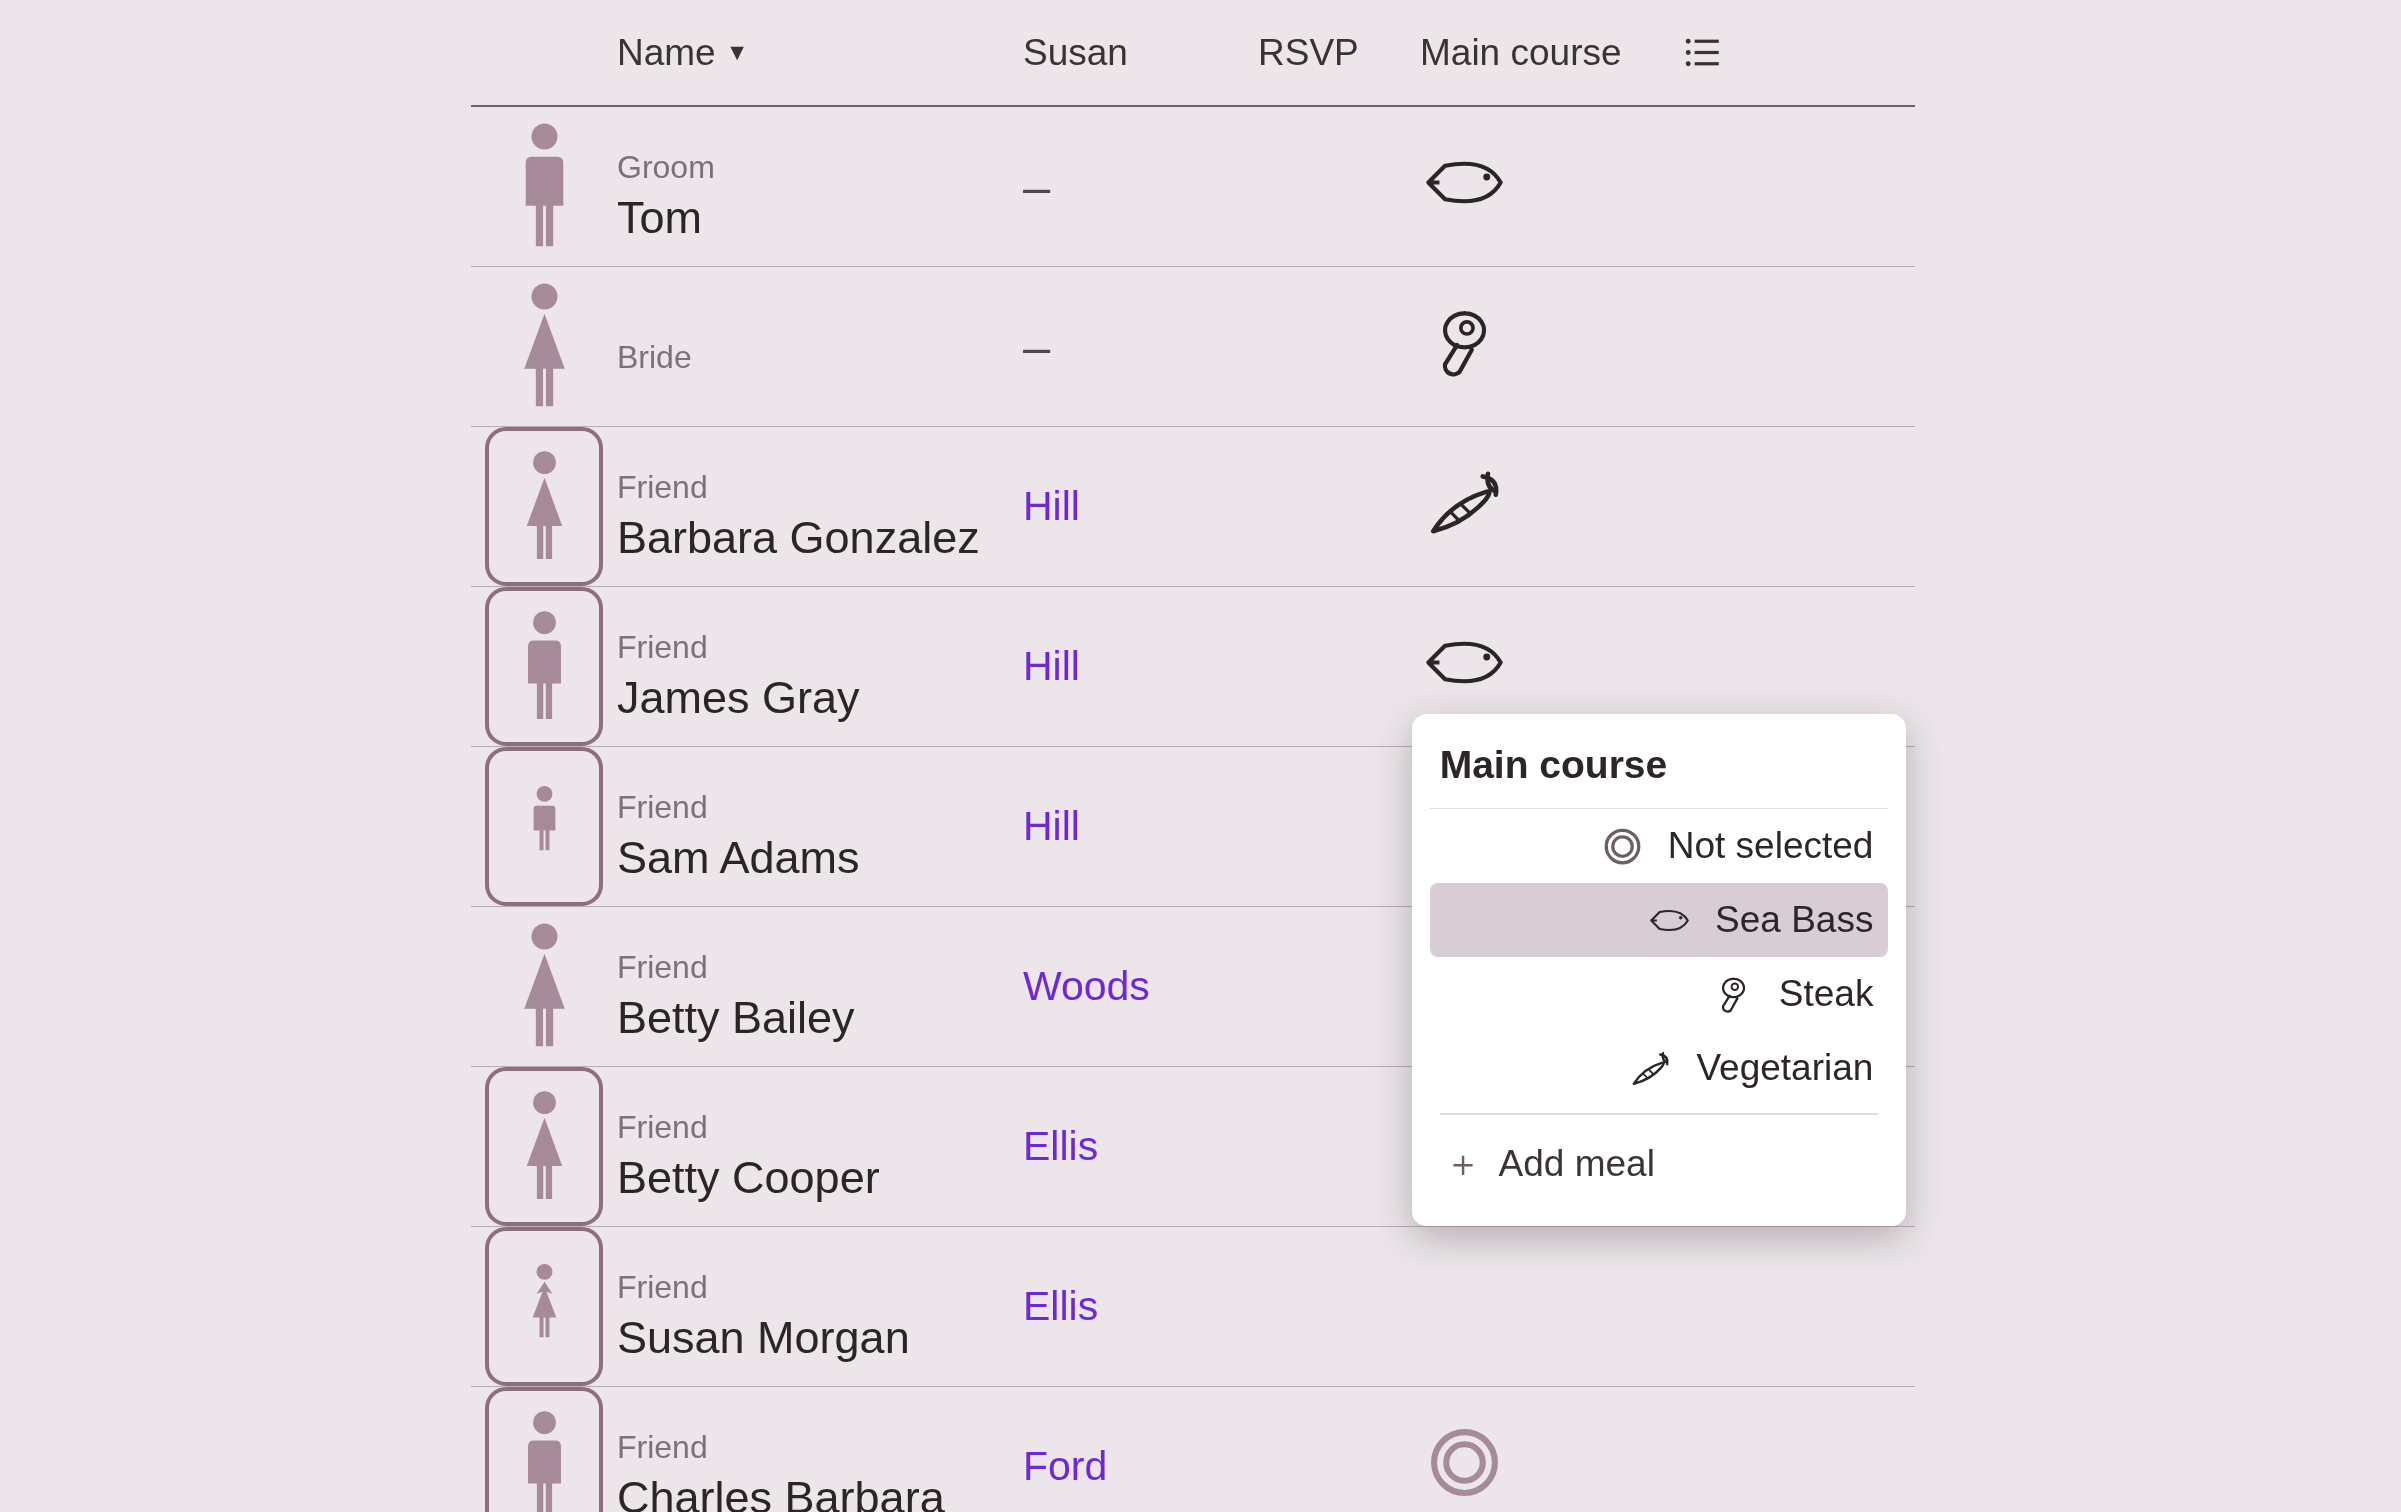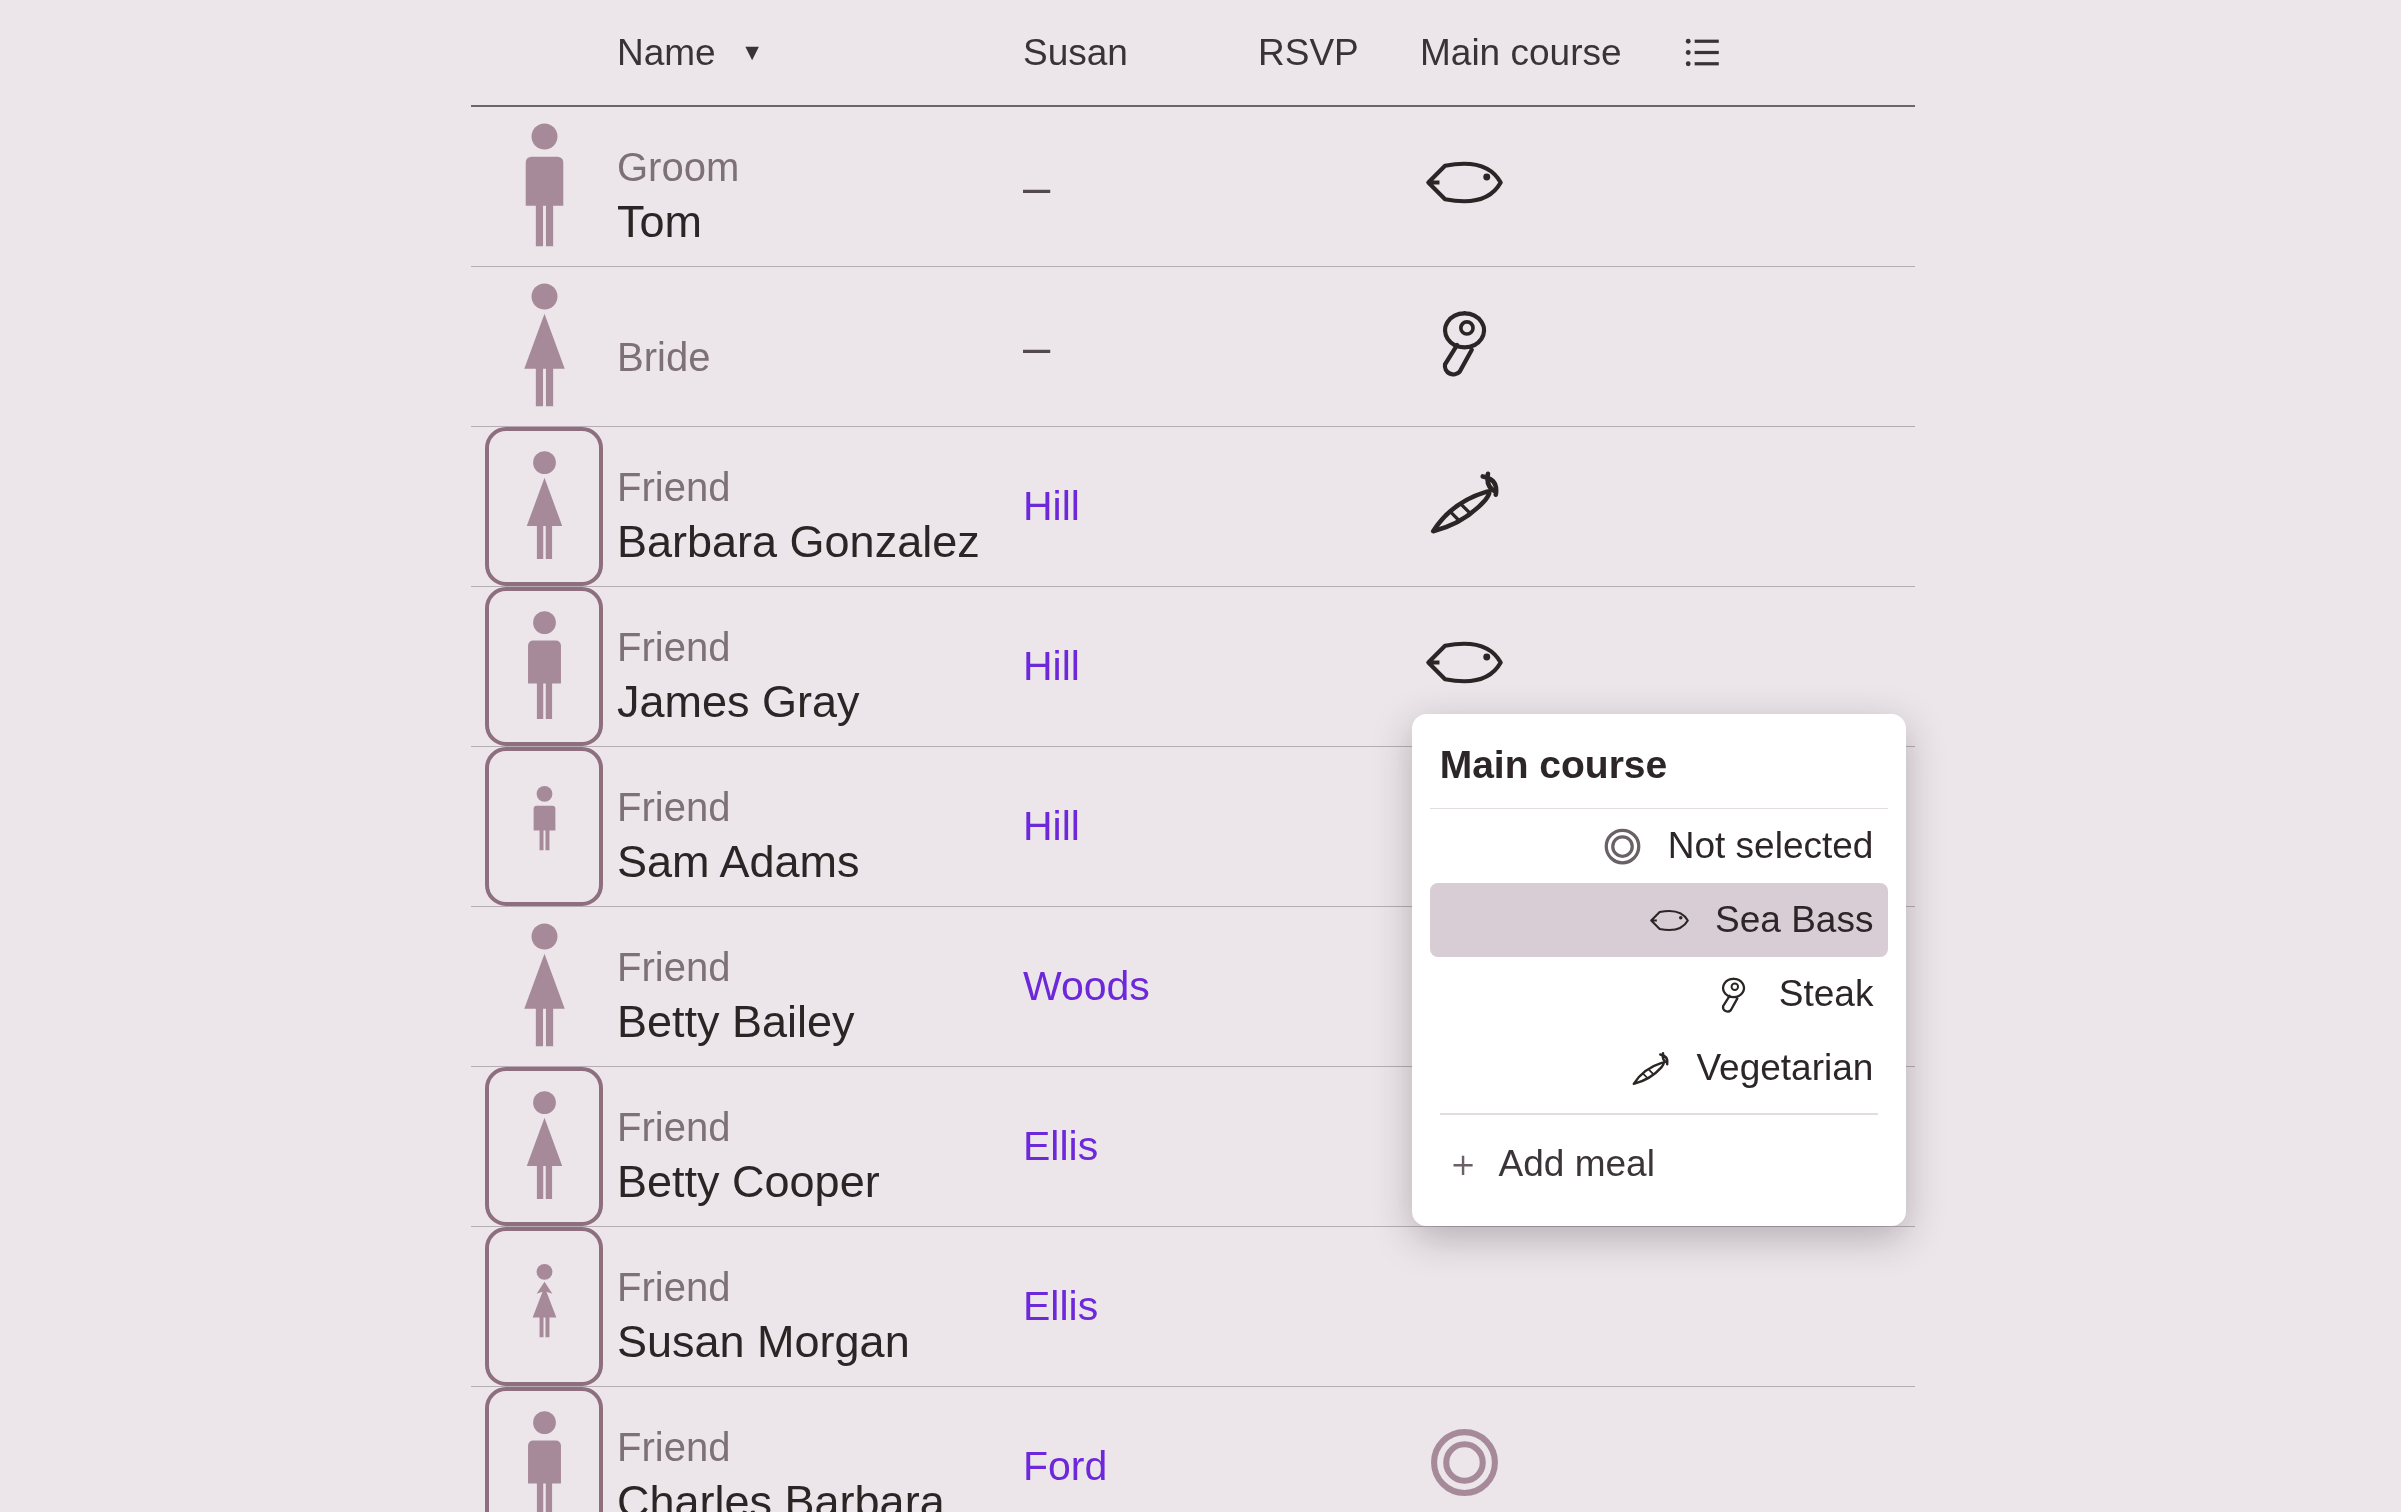--- a/index.html
+++ b/index.html
@@ -37,21 +37,21 @@
   }
   .header{
     height:105px;
     border-bottom:2.4px solid #6f6469;
   }
   .row{
     height:159px;
     position:relative;
   }
 
-  .h-cell{color:#3a3336;font-size:37px;display:flex;align-items:center;gap:25px;}
+  .h-cell{color:#3a3336;font-size:37px;display:flex;align-items:center;gap:10px;}
   .h-name{padding-left:0;}
   .h-cell .caret-down{font-size:23px;color:#3a3336;}
   .h-list{justify-content:center;}
 
   
   .avatar-wrap{display:flex;justify-content:center;}
   .avatar-box{
     width:110px;height:151px;
     display:flex;align-items:center;justify-content:center;
   }
@@ -59,21 +59,21 @@
   .avatar-box.plain svg{width:67px;height:130px;}
   .avatar-box.boxed{
     border:4px solid var(--accent-dark);
     border-radius:21px;
   }
   .avatar-box.boxed svg{width:57px;height:114px;}
   .avatar-box.boxed.small-person svg{width:45px;height:89px;}
 
   
   .name-cell{display:flex;flex-direction:column;justify-content:center;gap:9.7px;}
-  .role{color:var(--muted);font-size:40px;line-height:1;margin-top:20px;}
+  .role{color:var(--muted);font-size:32px;line-height:1;margin-top:20px;}
   .name{color:var(--ink);font-size:45px;line-height:1.1;}
 
   
   .family{color:#6d28d9;font-size:41px;}
 
   
   .rsvp,.meal{display:flex;justify-content:flex-start;align-items:center;}
   .rsvp svg{width:57px;height:41px;}
   .meal svg{width:89px;height:73px;}
 

